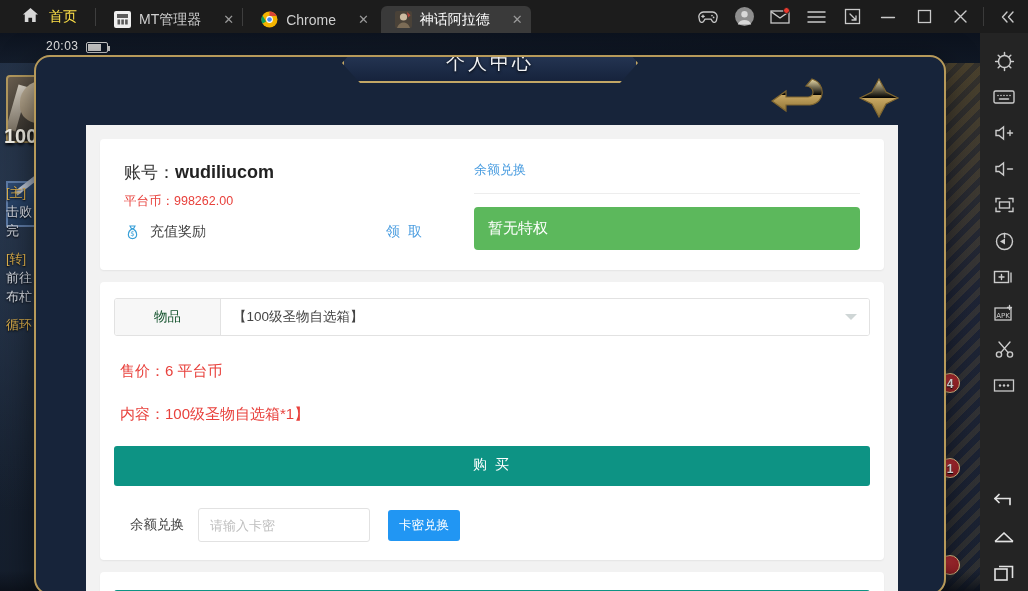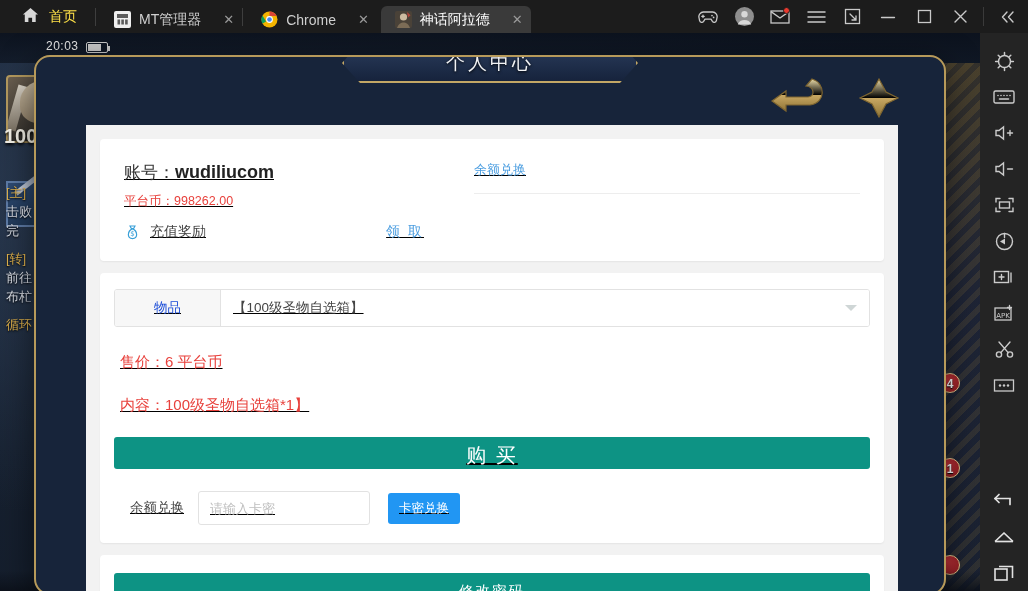--- a/index.html
+++ b/index.html
@@ -221,21 +221,20 @@
   .page {
     position: absolute; top: 68px; left: 50px;
     width: 812px; height: 470px;
     background: #f2f2f2;
     overflow: hidden;
   }
   .card {
     background: #fff; border-radius: 4px;
     box-shadow: 0 1px 2px rgba(0,0,0,.06);
     margin: 0 14px 12px 14px;
-    text-decoration: underline;
   }
   .card.first { margin-top: 14px; }
 
   
   .acct { display: flex; padding: 22px 24px 20px 24px; }
   .acct-left { width: 300px; }
   .acct-name { font-size: 17px; color: #333; }
   .acct-name b { font-size: 18px; color: #222; }
   .acct-coin { color: #e8413c; font-size: 12.5px; margin-top: 9px; }
   .acct-row3 { display: flex; align-items: center; margin-top: 13px; }
@@ -250,39 +249,39 @@
   .priv-banner {
     background: #5cb85c; color: #fff; font-size: 15px;
     padding: 12px 14px; border-radius: 4px;
   }
 
   
   .shop { padding: 16px 14px 18px 14px; }
   .inputgroup { display: flex; border: 1px solid #e2e2e2; border-radius: 3px; overflow: hidden; }
   .ig-label {
     width: 106px; background: #f7f7f7; border-right: 1px solid #e2e2e2;
-    color: #1d4ed8; font-size: 13.5px; text-align: center; line-height: 36px;
+    color: #14532d; font-size: 13.5px; text-align: center; line-height: 36px;
   }
   .ig-select {
     flex: 1; position: relative; line-height: 36px;
     padding: 0 26px 0 12px; color: #444; font-size: 13.5px;
     background: #fff;
   }
   .ig-caret {
     position: absolute; right: 12px; top: 15px;
     width: 0; height: 0;
     border-left: 6px solid transparent; border-right: 6px solid transparent;
     border-top: 6px solid #cfd6d6;
   }
   .price { color: #e8413c; font-size: 15px; margin: 26px 0 0 6px; }
   .content-l { color: #e8413c; font-size: 15px; margin: 24px 0 0 6px; }
   .btn-buy {
-    margin-top: 22px; height: 32px; line-height: 36px;
+    margin-top: 22px; height: 40px; line-height: 36px;
     background: #0d9384; color: #fff; text-align: center;
-    font-size: 20px; border-radius: 3px; letter-spacing: 2px;
+    font-size: 14px; border-radius: 3px; letter-spacing: 2px;
   }
   .redeem { display: flex; align-items: center; margin-top: 22px; padding-left: 16px; }
   .redeem-lbl { color: #444; font-size: 13.5px; margin-right: 14px; }
   .redeem-input {
     width: 172px; height: 34px; border: 1px solid #e2e2e2; border-radius: 3px;
     padding: 0 11px; font-size: 13px; color: #333; background: #fff;
     font-family: "Liberation Sans", sans-serif;
   }
   .redeem-input::placeholder { color: #bfbfbf; }
   .btn-redeem {
@@ -394,20 +393,21 @@
                   <text x="8.5" y="12.4" font-size="7" text-anchor="middle" fill="#3aa0d8" font-family="DejaVu Sans">$</text>
                 </svg>
               </span>
               <span class="acct-reward">充值奖励</span>
               <span class="acct-claim">领 取</span>
             </div>
           </div>
           <div class="acct-right">
             <div class="priv-link">余额兑换</div>
             <div class="priv-divider"></div>
+            <div class="priv-banner">暂无特权</div>
           </div>
         </div>
       </div>
 
       <div class="card">
         <div class="shop">
           <div class="inputgroup">
             <div class="ig-label">物品</div>
             <div class="ig-select">
               <span>【100级圣物自选箱】</span>

